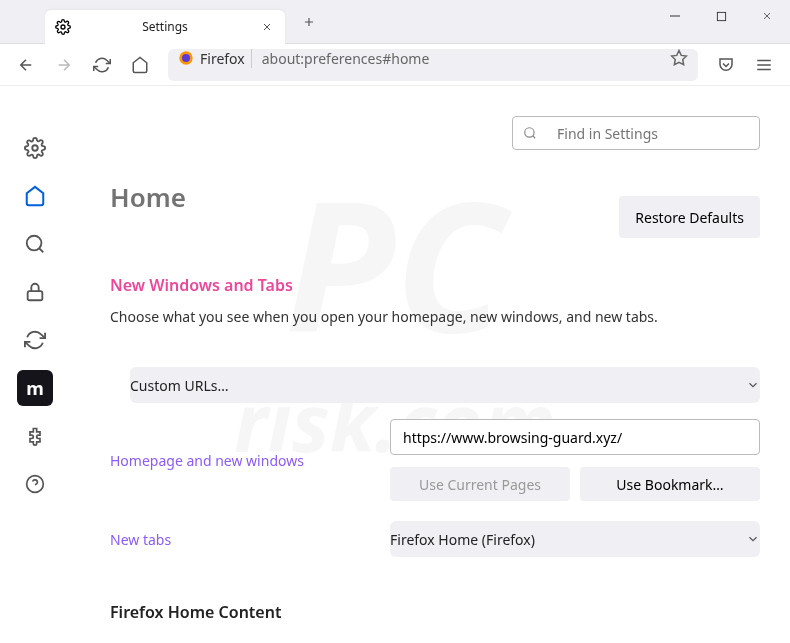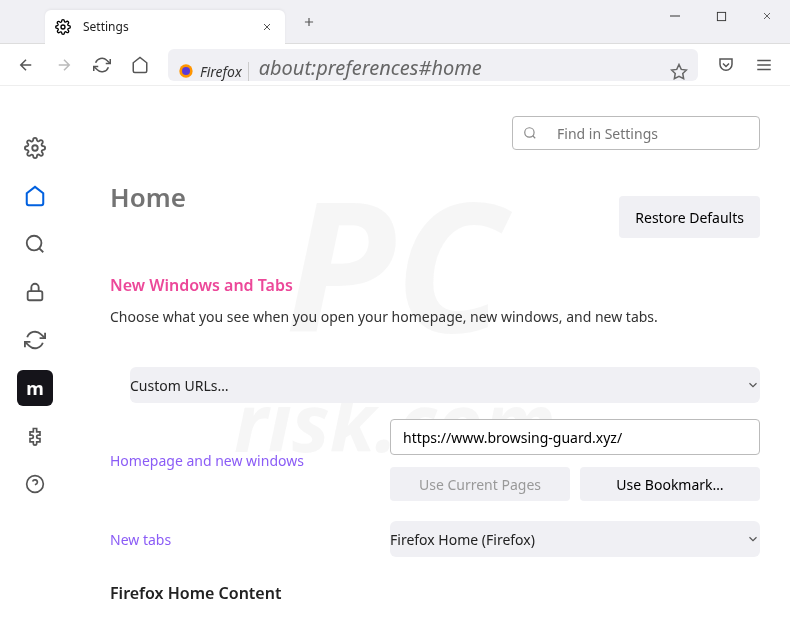--- a/index.html
+++ b/index.html
@@ -4,34 +4,34 @@
 <style>
 * { margin: 0; padding: 0; box-sizing: border-box; font-family: "Segoe UI", system-ui, sans-serif; }
 body { width: 790px; height: 643px; background: #fff; overflow: hidden; position: relative; }
 
 
 .watermark { position: absolute; inset: 0; opacity: 0.07; pointer-events: none; z-index: 0; display: flex; align-items: center; justify-content: center; }
 .watermark svg { width: 700px; height: 500px; }
 
 
 .titlebar { height: 44px; background: #f0f0f4; display: flex; align-items: center; border-bottom: 1px solid #ddd; position: relative; z-index: 1; }
-.tab { height: 34px; margin-left: 45px; background: #fff; border-radius: 6px 6px 0 0; display: flex; align-items: center; padding: 0 10px; gap: 12px; width: 240px; margin-top: 10px; box-shadow: 0 -1px 3px rgba(0,0,0,.05); }
+.tab { height: 34px; margin-left: 45px; background: #fff; border-radius: 6px 6px 0 0; display: flex; align-items: center; padding: 0 10px; gap: 12px; width: 240px; margin-top: 10px; box-shadow: 0 -1px 3px rgba(0,0,0,.05); text-align: center; }
 .tab .tab-title { font-size: 12px; color: #222; flex: 1; }
 .tab .tab-close { width: 16px; height: 16px; color: #555; cursor: pointer; display:flex; align-items:center; justify-content:center; }
 .new-tab { width: 28px; height: 28px; display:flex; align-items:center; justify-content:center; margin-left: 10px; color: #555; cursor:pointer; border-radius:4px; }
 .win-controls { position: absolute; right: 0; top: 0; display: flex; }
 .win-btn { width: 46px; height: 32px; display: flex; align-items: center; justify-content: center; color: #333; cursor: pointer; }
 
 
 .toolbar { height: 42px; display: flex; align-items: center; padding: 0 10px; gap: 6px; border-bottom: 1px solid #eee; position: relative; z-index: 1; background:#fff; }
 .nav-btn { width: 32px; height: 32px; display: flex; align-items: center; justify-content: center; color: #555; border-radius: 4px; cursor: pointer; }
 .nav-btn.disabled { color: #bbb; }
-.urlbar { flex: 1; height: 32px; background: #f0f0f4; border-radius: 6px; display: flex; align-items: flex-end; padding: 0 10px; gap: 10px; font-size: 14px; margin: 0 6px; font-style: italic; }
+.urlbar { flex: 1; height: 32px; background: #f0f0f4; border-radius: 6px; display: flex; align-items: flex-start; padding: 0 10px; gap: 10px; font-size: 14px; margin: 0 6px; }
 .urlbar .brand { display:flex; align-items:center; gap:6px; color:#333; font-size:14px; padding-right:6px; border-right: 1px solid #ccc;}
-.urlbar .url { color: #666; flex:1; font-size:20px; }
+.urlbar .url { color: #666; flex:1; font-size:14px; }
 .urlbar .url-actions { display:flex; gap:6px; color:#666; }
 
 
 .content { display: flex; height: calc(643px - 86px); position: relative; z-index: 1; }
 .sidebar { width: 70px; display: flex; flex-direction: column; align-items: center; padding-top: 44px; gap: 12px; }
 .sb-item { width: 36px; height: 36px; display:flex; align-items:center; justify-content:center; color: #555; border-radius: 6px; cursor:pointer; }
 .sb-item.active { color: #0060df; }
 .sb-item.filled { background: #15141a; color: #fff; font-weight: bold; font-size: 18px; }
 
 .main { flex: 1; padding: 30px 30px 0 40px; overflow: hidden; }
@@ -46,21 +46,21 @@
 .form-row { display: flex; align-items: center; margin-top: 28px; gap: 20px; }
 .form-label { width: 260px; font-size: 14px; color: #8b5cf6; }
 .form-control { flex: 1; }
 .select-box { width: 100%; height: 36px; background: #f0f0f4; border-radius: 6px; display: flex; align-items: center; padding: 0 0; font-size: 14px; color: #222; cursor: pointer; }
 .select-box .chev { margin-left: auto; color: #555; }
 .text-input { width: 100%; height: 36px; border: 1px solid #bbb; border-radius: 4px; padding: 0 12px; font-size: 14px; outline: none; }
 .btn-row { display: flex; gap: 10px; margin-top: 12px; }
 .btn { height: 34px; padding: 0 14px; background: #f0f0f4; border: none; border-radius: 4px; font-size: 14px; cursor: pointer; flex:1; }
 .btn.disabled { color: #999; }
 
-.section-title2 { font-size: 16px; font-weight: 600; color: #222; margin-top: 25px; }
+.section-title2 { font-size: 16px; font-weight: 600; color: #222; margin-top: 44px; }
 
 svg { display: block; }
 </style>
 </head>
 <body>
 
 <div class="watermark">
 <svg viewBox="0 0 700 500">
       <text x="350" y="260" text-anchor="middle" font-size="180" font-weight="bold" fill="#888" font-style="italic">PC</text>
       <text x="350" y="380" text-anchor="middle" font-size="80" font-weight="bold" fill="#888" font-style="italic">risk.com</text>

